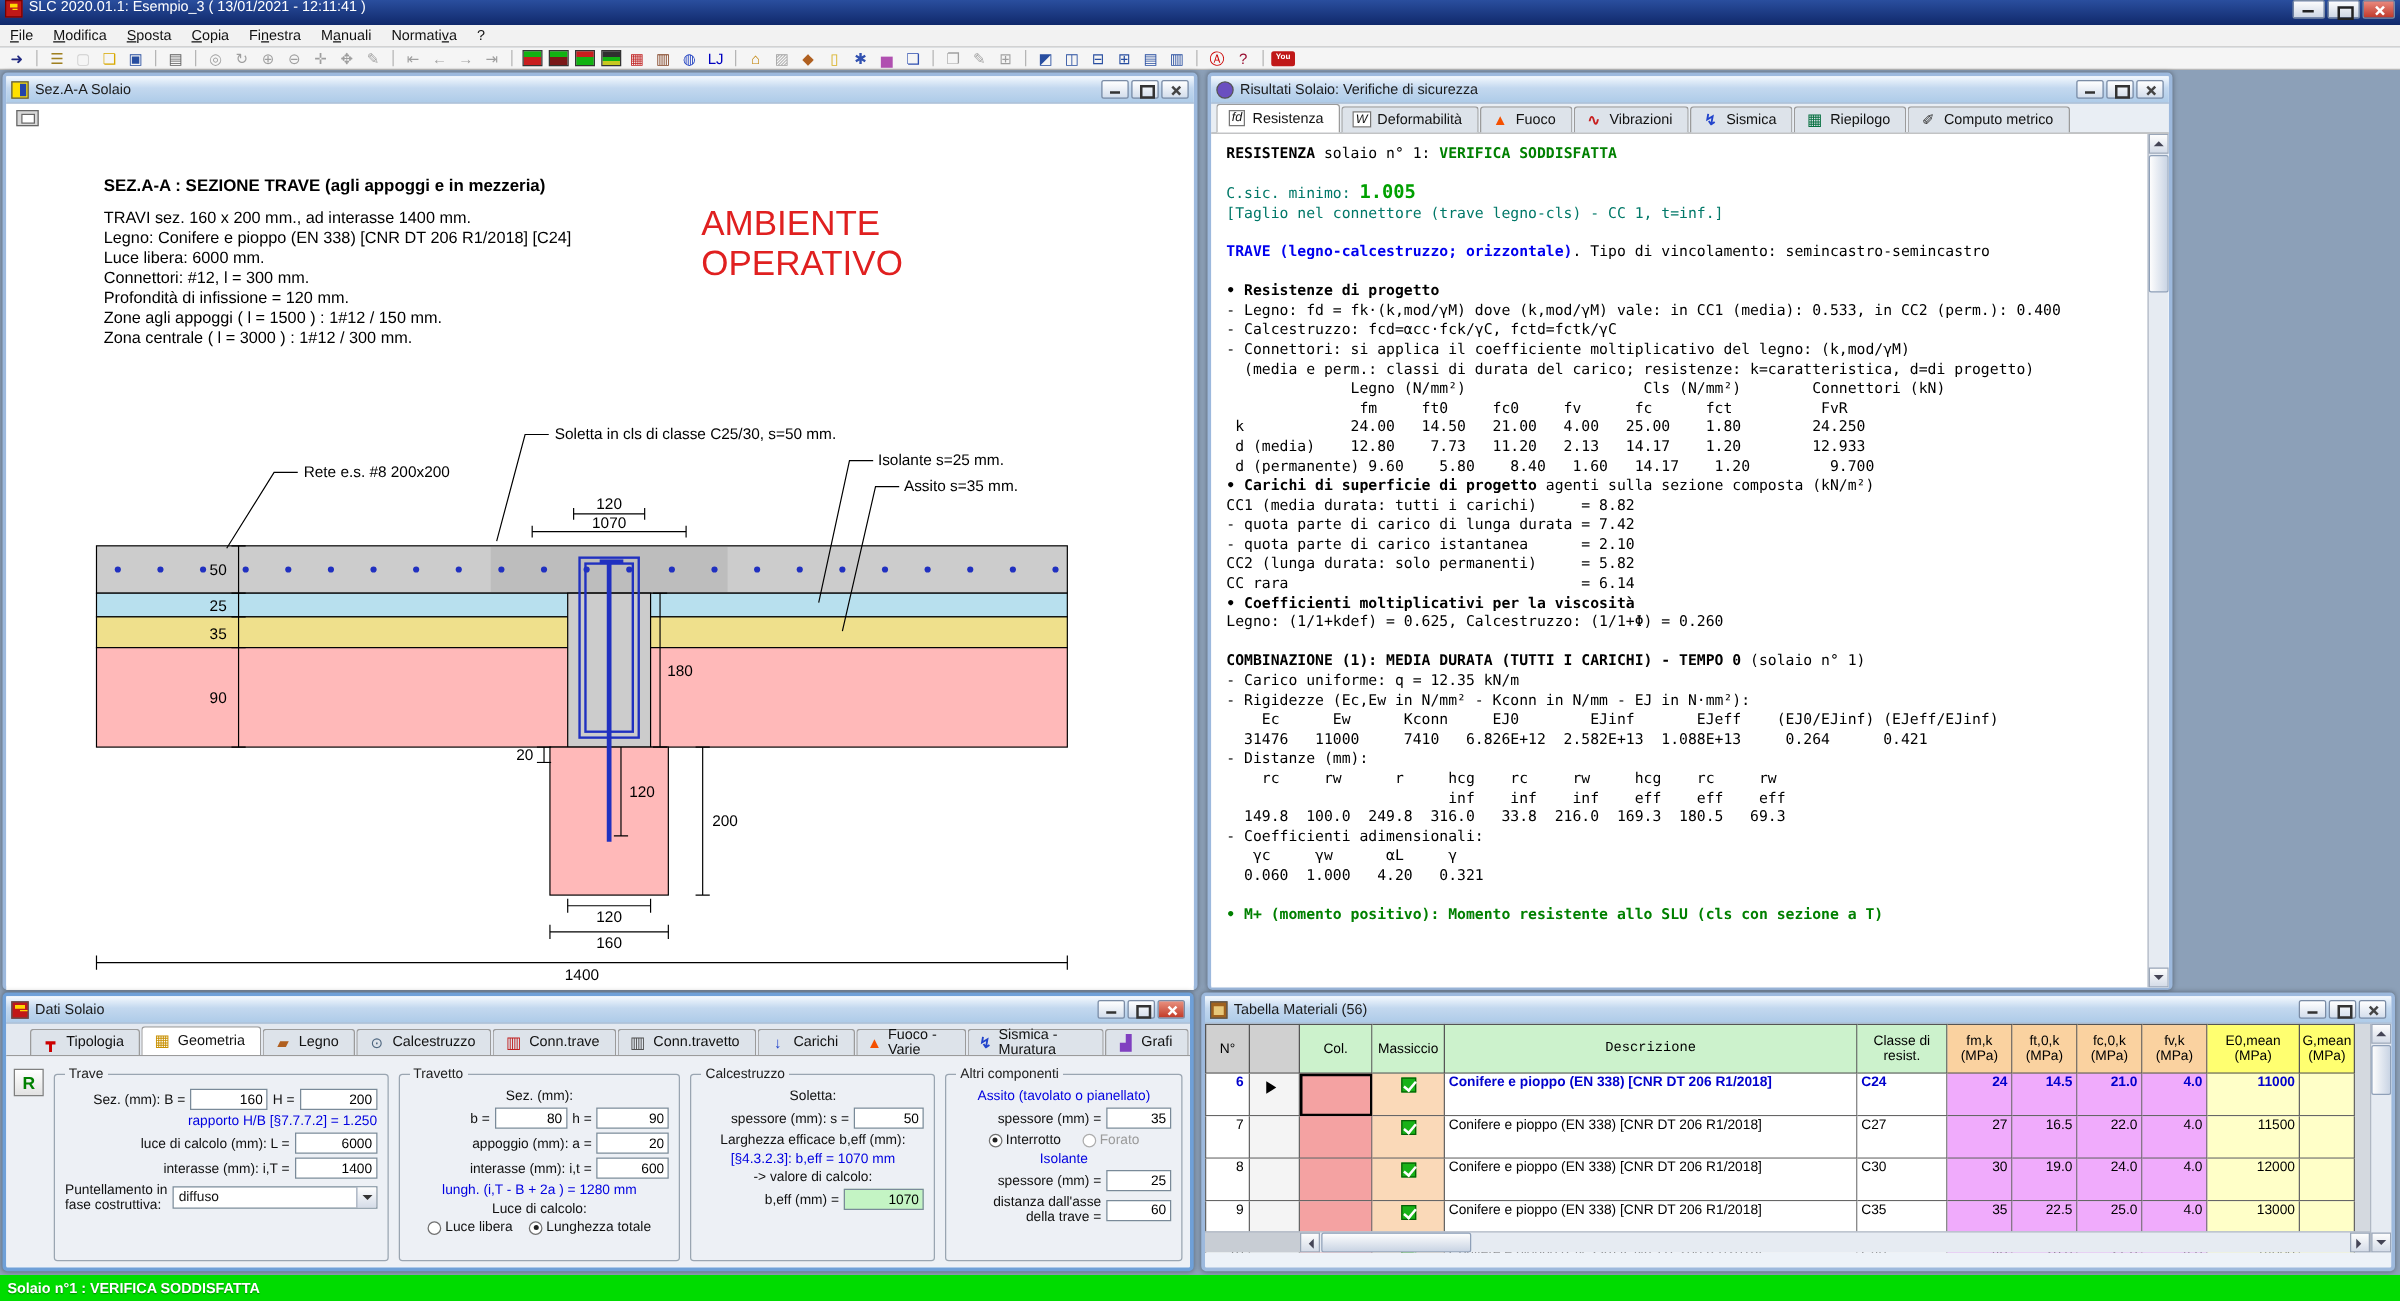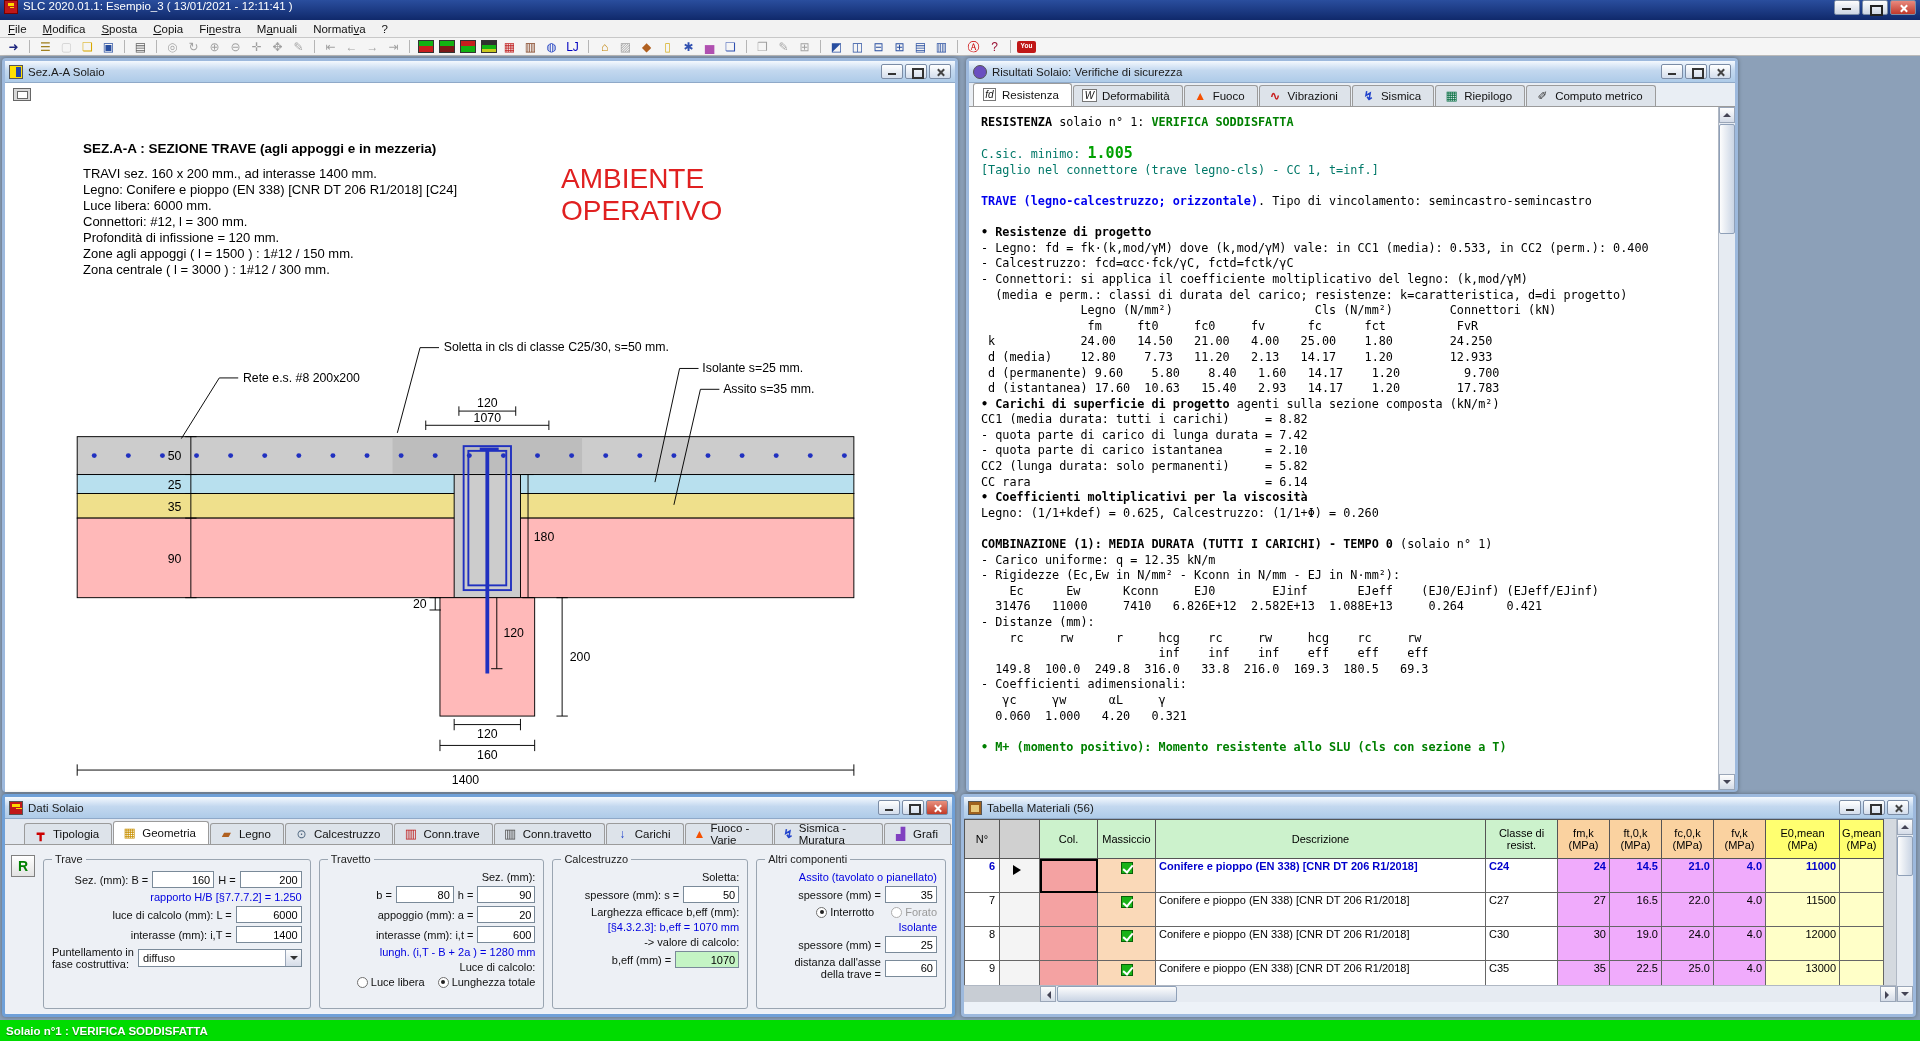--- a/index.html
+++ b/index.html
@@ -108,21 +108,21 @@
   
   .dtabs{height:26px;background:#E4E9F0;display:flex;align-items:flex-end;padding-left:19px;border-bottom:1px solid #9B9B9B;overflow:hidden;}
   .dati-body{position:relative;height:168px;background:#EDF0F5;display:flex;padding:8px 6px 4px 6px;gap:8px;}
   .rbtn{width:24px;height:22px;border:1px solid #808080;background:linear-gradient(#fff,#E2E2E2);color:#008000;font-weight:bold;font-size:14px;display:flex;align-items:center;justify-content:center;margin-top:2px;}
   fieldset.grp{border:1px solid #9AA5B1;border-radius:3px;margin:0;padding:3px 8px 4px 8px;font-size:11px;color:#101010;}
   fieldset.grp legend{font-size:11px;padding:0 3px;color:#202020;}
   .frow{display:flex;align-items:center;justify-content:flex-end;margin:3px 0;gap:4px;}
   .frow .lab{text-align:right;}
   .frow input{height:17px;border:1px solid #7A8A99;background:#fff;font-size:11px;text-align:right;padding:0 3px;font-family:"Liberation Sans",sans-serif;}
   .blue{color:#0000E0;}
-  .frow.left{justify-content:flex-end;}
+  .frow.left{justify-content:center;}
   .sel-box{display:flex;align-items:center;border:1px solid #7A8A99;background:#fff;height:18px;flex:1;}
   .sel-box .sel-val{flex:1;padding:0 4px;font-size:11px;}
   .sel-arrow{width:16px;height:16px;background:linear-gradient(#FDFDFD,#D5DCE8);border-left:1px solid #9AA6B8;position:relative;}
   .sel-arrow::after{content:"";position:absolute;left:4px;top:6px;border:4px solid transparent;border-top-color:#333;}
   .radio{display:inline-block;width:11px;height:11px;border:1px solid #707070;border-radius:50%;background:#fff;position:relative;flex:none;}
   .radio.checked::after{content:"";position:absolute;left:2.5px;top:2.5px;width:4px;height:4px;border-radius:50%;background:#222;}
   .radio.dis{border-color:#ADADAD;}
   .dis-txt{color:#9A9A9A;}
   .greenbg{background:#C4F4C4 !important;}
   
@@ -519,21 +519,20 @@
           <div class="rline"><span class="sg-b">• Resistenze di progetto</span></div>
           <div class="rline"><span class="sg-n">- Legno: fd = fk·(k,mod/γM) dove (k,mod/γM) vale: in CC1 (media): 0.533, in CC2 (perm.): 0.400</span></div>
           <div class="rline"><span class="sg-n">- Calcestruzzo: fcd=αcc·fck/γC, fctd=fctk/γC</span></div>
           <div class="rline"><span class="sg-n">- Connettori: si applica il coefficiente moltiplicativo del legno: (k,mod/γM)</span></div>
           <div class="rline"><span class="sg-n">  (media e perm.: classi di durata del carico; resistenze: k=caratteristica, d=di progetto)</span></div>
           <div class="rline"><span class="sg-n">              Legno (N/mm²)                    Cls (N/mm²)        Connettori (kN)</span></div>
           <div class="rline"><span class="sg-n">               fm     ft0     fc0     fv      fc      fct          FvR</span></div>
           <div class="rline"><span class="sg-n"> k            24.00   14.50   21.00   4.00   25.00    1.80        24.250</span></div>
           <div class="rline"><span class="sg-n"> d (media)    12.80    7.73   11.20   2.13   14.17    1.20        12.933</span></div>
           <div class="rline"><span class="sg-n"> d (permanente) 9.60    5.80    8.40   1.60   14.17    1.20         9.700</span></div>
-          <div class="rline"><span class="sg-n"> d (istantanea) 17.60  10.63   15.40   2.93   14.17    1.20        17.783</span></div>
           <div class="rline"><span class="sg-b">• Carichi di superficie di progetto</span><span class="sg-n"> agenti sulla sezione composta (kN/m²)</span></div>
           <div class="rline"><span class="sg-n">CC1 (media durata: tutti i carichi)     = 8.82</span></div>
           <div class="rline"><span class="sg-n">- quota parte di carico di lunga durata = 7.42</span></div>
           <div class="rline"><span class="sg-n">- quota parte di carico istantanea      = 2.10</span></div>
           <div class="rline"><span class="sg-n">CC2 (lunga durata: solo permanenti)     = 5.82</span></div>
           <div class="rline"><span class="sg-n">CC rara                                 = 6.14</span></div>
           <div class="rline"><span class="sg-b">• Coefficienti moltiplicativi per la viscosità</span></div>
           <div class="rline"><span class="sg-n">Legno: (1/1+kdef) = 0.625, Calcestruzzo: (1/1+Φ) = 0.260</span></div>
           <div class="rline">&nbsp;</div>
           <div class="rline"><span class="sg-b">COMBINAZIONE (1): MEDIA DURATA (TUTTI I CARICHI) - TEMPO 0 </span><span class="sg-n">(solaio n° 1)</span></div>
@@ -743,21 +742,21 @@
         <span class="wb cls"></span>
       </span>
     </div>
     <div class="mat-body">
       <div class="mtable" id="mtable">
           <div class="mhrow">
             <div class="mhc h-grey" style="width: 36px;">N°</div>
             <div class="mhc h-grey" style="width: 40px;"></div>
             <div class="mhc h-green" style="width: 58px;">Col.</div>
             <div class="mhc h-green" style="width: 58px;">Massiccio</div>
-            <div class="mhc h-green" style="width: 330px;">Descrizione</div>
+            <div class="mhc h-green" style="width: 330px; font-family: Liberation Mono, monospace;">Descrizione</div>
             <div class="mhc h-green" style="width: 72px;">Classe di
 resist.</div>
             <div class="mhc h-orange" style="width: 52px;">fm,k
 (MPa)</div>
             <div class="mhc h-orange" style="width: 52px;">ft,0,k
 (MPa)</div>
             <div class="mhc h-orange" style="width: 52px;">fc,0,k
 (MPa)</div>
             <div class="mhc h-orange" style="width: 52px;">fv,k
 (MPa)</div>

